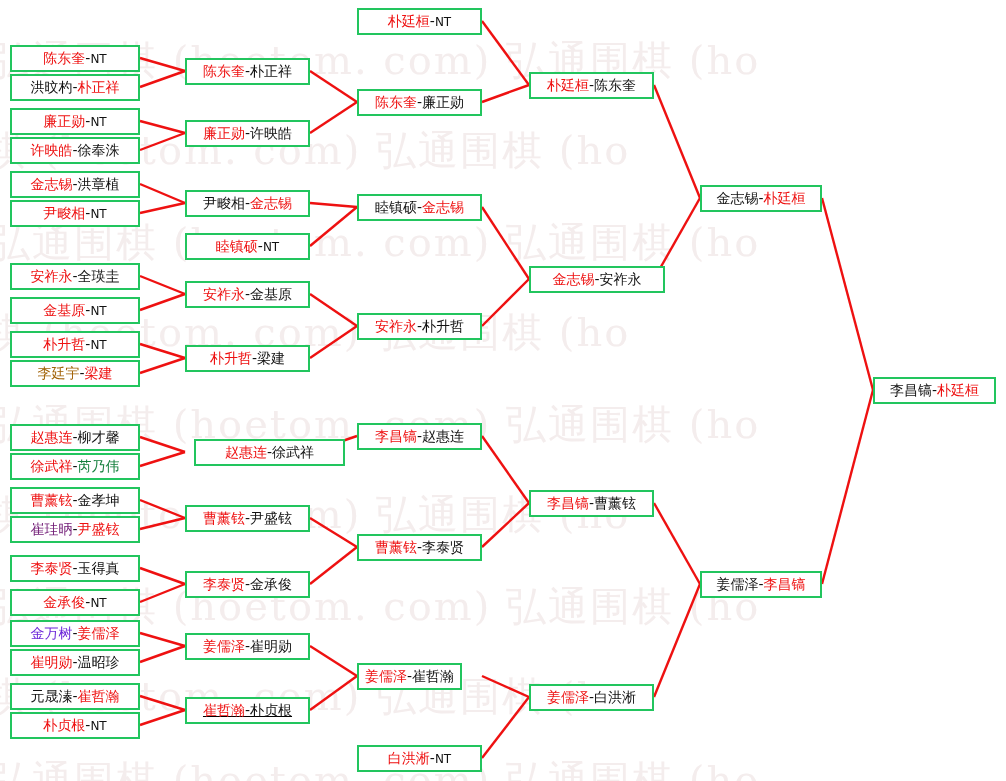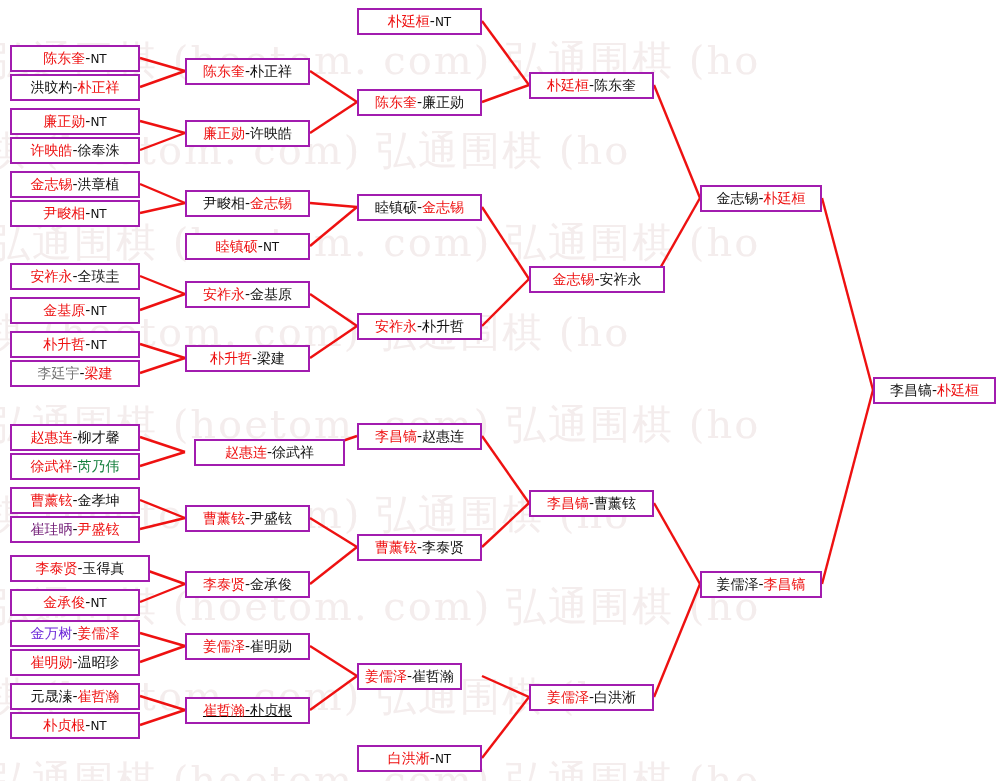--- a/index.html
+++ b/index.html
@@ -42,21 +42,21 @@
   }
   
   #boxes-layer {
     position: absolute; left: 0; top: 0;
     width: 1006px; height: 781px;
     z-index: 2;
   }
   .match-box {
     position: absolute;
     box-sizing: border-box;
-    border: 2px solid #a21caf;
+    border: 2px solid #22c55e;
     background: #ffffff;
     height: 27px;
     line-height: 23px;
     text-align: center;
     white-space: nowrap;
     overflow: hidden;
     font-family: "DejaVu Sans", "Liberation Sans", sans-serif;
     font-size: 14px;
   }
   .match-box .p-win  { color: #ee1111; }
@@ -133,26 +133,26 @@
   <div id="boxes-layer">
       <div class="match-box" style="left: 10px; top: 45px; width: 130px;"><span class="p-win" style="color: rgb(238, 17, 17);">陈东奎</span><span class="sep">-</span><span class="nt" style="color: rgb(18, 18, 18);">NT</span></div>
       <div class="match-box" style="left: 10px; top: 74px; width: 130px;"><span class="p-lose" style="color: rgb(18, 18, 18);">洪旼杓</span><span class="sep">-</span><span class="p-win" style="color: rgb(238, 17, 17);">朴正祥</span></div>
       <div class="match-box" style="left: 10px; top: 108px; width: 130px;"><span class="p-win" style="color: rgb(238, 17, 17);">廉正勋</span><span class="sep">-</span><span class="nt" style="color: rgb(18, 18, 18);">NT</span></div>
       <div class="match-box" style="left: 10px; top: 137px; width: 130px;"><span class="p-win" style="color: rgb(238, 17, 17);">许映皓</span><span class="sep">-</span><span class="p-lose" style="color: rgb(18, 18, 18);">徐奉洙</span></div>
       <div class="match-box" style="left: 10px; top: 171px; width: 130px;"><span class="p-win" style="color: rgb(238, 17, 17);">金志锡</span><span class="sep">-</span><span class="p-lose" style="color: rgb(18, 18, 18);">洪章植</span></div>
       <div class="match-box" style="left: 10px; top: 200px; width: 130px;"><span class="p-win" style="color: rgb(238, 17, 17);">尹畯相</span><span class="sep">-</span><span class="nt" style="color: rgb(18, 18, 18);">NT</span></div>
       <div class="match-box" style="left: 10px; top: 263px; width: 130px;"><span class="p-win" style="color: rgb(238, 17, 17);">安祚永</span><span class="sep">-</span><span class="p-lose" style="color: rgb(18, 18, 18);">全瑛圭</span></div>
       <div class="match-box" style="left: 10px; top: 297px; width: 130px;"><span class="p-win" style="color: rgb(238, 17, 17);">金基原</span><span class="sep">-</span><span class="nt" style="color: rgb(18, 18, 18);">NT</span></div>
       <div class="match-box" style="left: 10px; top: 331px; width: 130px;"><span class="p-win" style="color: rgb(238, 17, 17);">朴升哲</span><span class="sep">-</span><span class="nt" style="color: rgb(18, 18, 18);">NT</span></div>
-      <div class="match-box" style="left: 10px; top: 360px; width: 130px;"><span class="p-lose" style="color: #737373;">李廷宇</span><span class="sep">-</span><span class="p-win" style="color: rgb(238, 17, 17);">梁建</span></div>
+      <div class="match-box" style="left: 10px; top: 360px; width: 130px;"><span class="p-lose" style="color: #a16207;">李廷宇</span><span class="sep">-</span><span class="p-win" style="color: rgb(238, 17, 17);">梁建</span></div>
       <div class="match-box" style="left: 10px; top: 424px; width: 130px;"><span class="p-win" style="color: rgb(238, 17, 17);">赵惠连</span><span class="sep">-</span><span class="p-lose" style="color: rgb(18, 18, 18);">柳才馨</span></div>
       <div class="match-box" style="left: 10px; top: 453px; width: 130px;"><span class="p-win" style="color: rgb(238, 17, 17);">徐武祥</span><span class="sep">-</span><span class="p-lose" style="color: #15803d;">芮乃伟</span></div>
       <div class="match-box" style="left: 10px; top: 487px; width: 130px;"><span class="p-win" style="color: rgb(238, 17, 17);">曹薰铉</span><span class="sep">-</span><span class="p-lose" style="color: rgb(18, 18, 18);">金孝坤</span></div>
       <div class="match-box" style="left: 10px; top: 516px; width: 130px;"><span class="p-lose" style="color: #701a75;">崔珪昞</span><span class="sep">-</span><span class="p-win" style="color: rgb(238, 17, 17);">尹盛铉</span></div>
-      <div class="match-box" style="left: 10px; top: 555px; width: 140px;"><span class="p-win" style="color: rgb(238, 17, 17);">李泰贤</span><span class="sep">-</span><span class="p-lose" style="color: rgb(18, 18, 18);">玉得真</span></div>
+      <div class="match-box" style="left: 10px; top: 555px; width: 130px;"><span class="p-win" style="color: rgb(238, 17, 17);">李泰贤</span><span class="sep">-</span><span class="p-lose" style="color: rgb(18, 18, 18);">玉得真</span></div>
       <div class="match-box" style="left: 10px; top: 589px; width: 130px;"><span class="p-win" style="color: rgb(238, 17, 17);">金承俊</span><span class="sep">-</span><span class="nt" style="color: rgb(18, 18, 18);">NT</span></div>
       <div class="match-box" style="left: 10px; top: 620px; width: 130px;"><span class="p-lose" style="color: #6d28d9;">金万树</span><span class="sep">-</span><span class="p-win" style="color: rgb(238, 17, 17);">姜儒泽</span></div>
       <div class="match-box" style="left: 10px; top: 649px; width: 130px;"><span class="p-win" style="color: rgb(238, 17, 17);">崔明勋</span><span class="sep">-</span><span class="p-lose" style="color: rgb(18, 18, 18);">温昭珍</span></div>
       <div class="match-box" style="left: 10px; top: 683px; width: 130px;"><span class="p-lose" style="color: rgb(18, 18, 18);">元晟溱</span><span class="sep">-</span><span class="p-win" style="color: rgb(238, 17, 17);">崔哲瀚</span></div>
       <div class="match-box" style="left: 10px; top: 712px; width: 130px;"><span class="p-win" style="color: rgb(238, 17, 17);">朴贞根</span><span class="sep">-</span><span class="nt" style="color: rgb(18, 18, 18);">NT</span></div>
       <div class="match-box" style="left: 185px; top: 58px; width: 125px;"><span class="p-win" style="color: rgb(238, 17, 17);">陈东奎</span><span class="sep">-</span><span class="p-lose" style="color: rgb(18, 18, 18);">朴正祥</span></div>
       <div class="match-box" style="left: 185px; top: 120px; width: 125px;"><span class="p-win" style="color: rgb(238, 17, 17);">廉正勋</span><span class="sep">-</span><span class="p-lose" style="color: rgb(18, 18, 18);">许映皓</span></div>
       <div class="match-box" style="left: 185px; top: 190px; width: 125px;"><span class="p-lose" style="color: rgb(18, 18, 18);">尹畯相</span><span class="sep">-</span><span class="p-win" style="color: rgb(238, 17, 17);">金志锡</span></div>
       <div class="match-box" style="left: 185px; top: 233px; width: 125px;"><span class="p-win" style="color: rgb(238, 17, 17);">睦镇硕</span><span class="sep">-</span><span class="nt" style="color: rgb(18, 18, 18);">NT</span></div>
       <div class="match-box" style="left: 185px; top: 281px; width: 125px;"><span class="p-win" style="color: rgb(238, 17, 17);">安祚永</span><span class="sep">-</span><span class="p-lose" style="color: rgb(18, 18, 18);">金基原</span></div>

